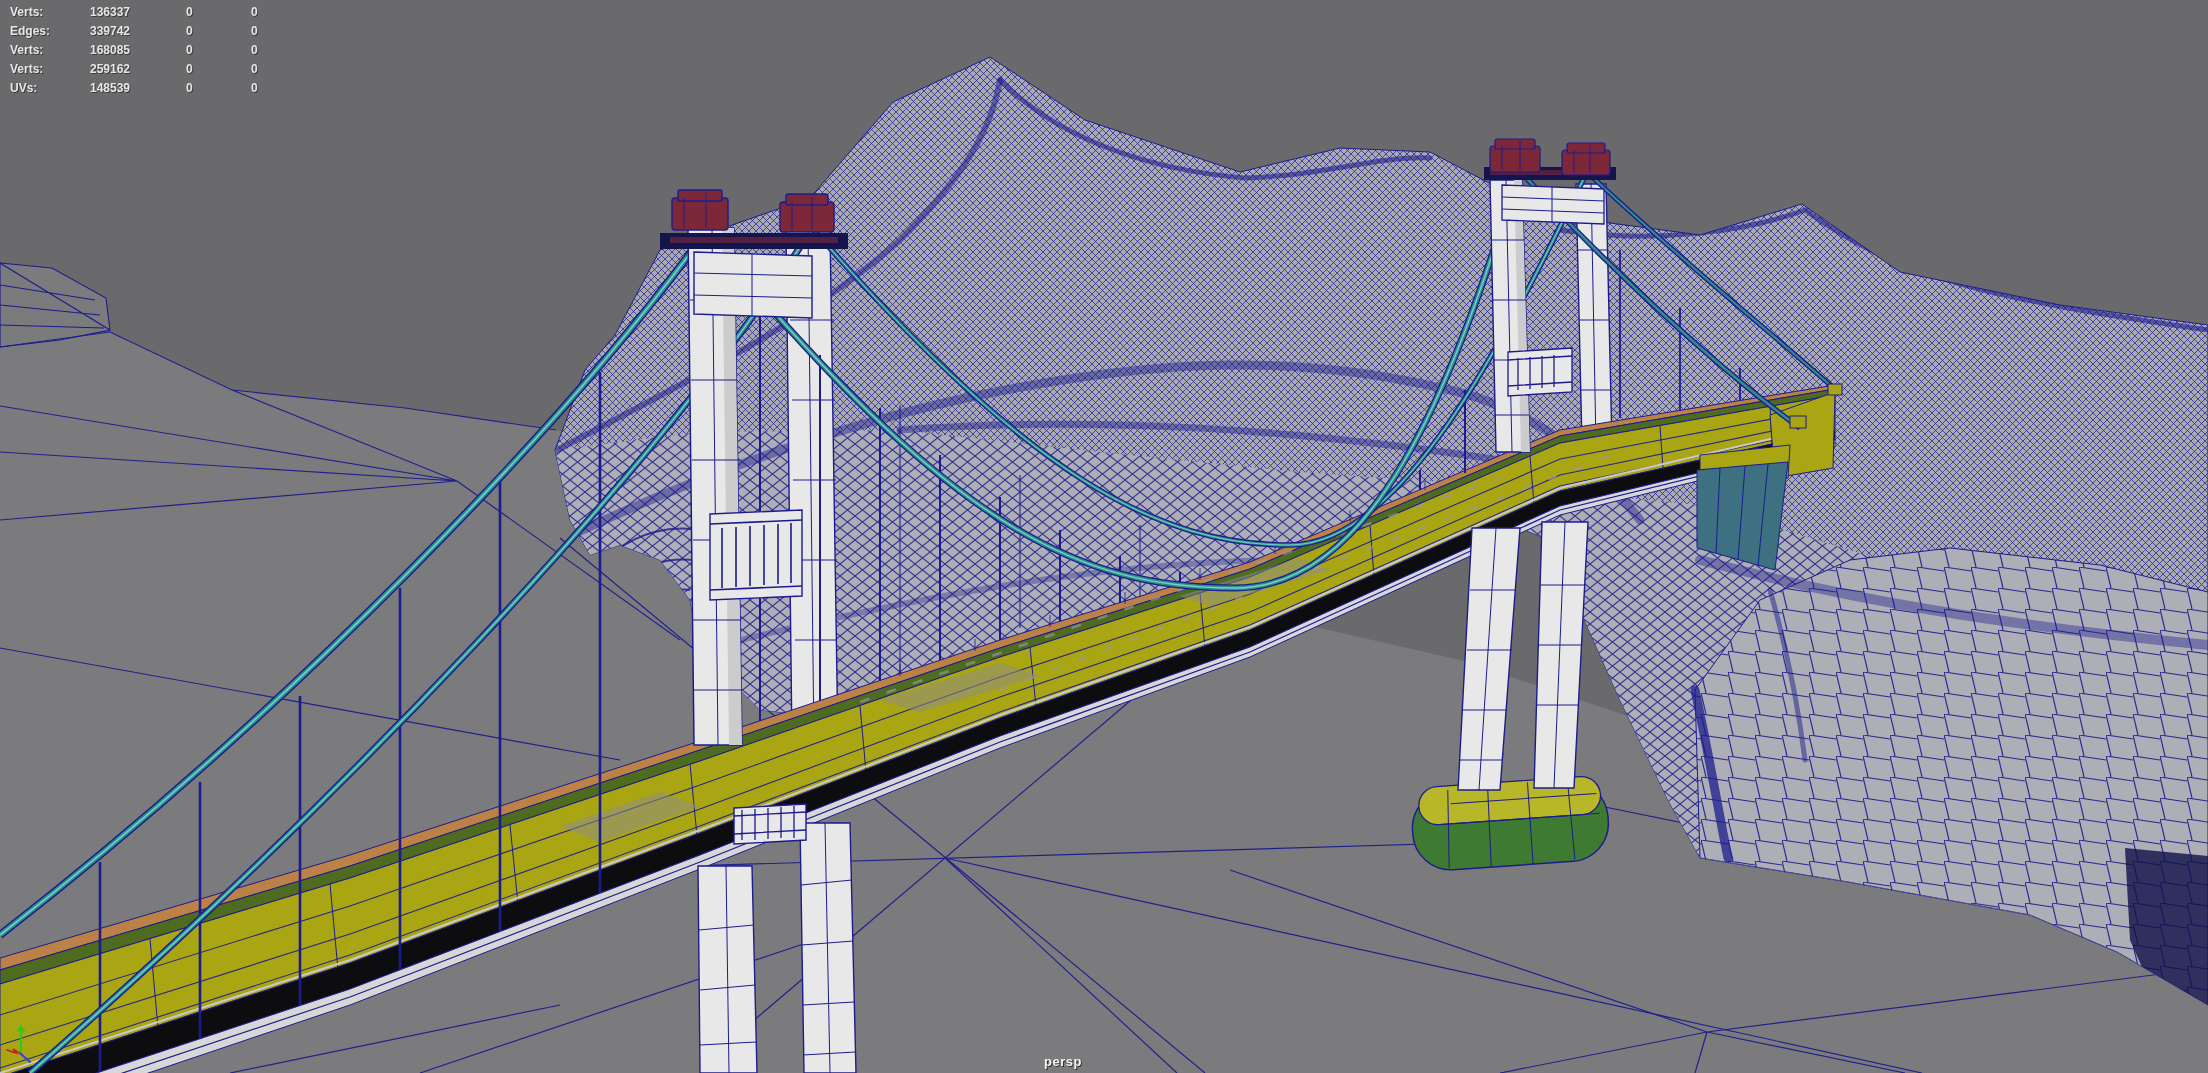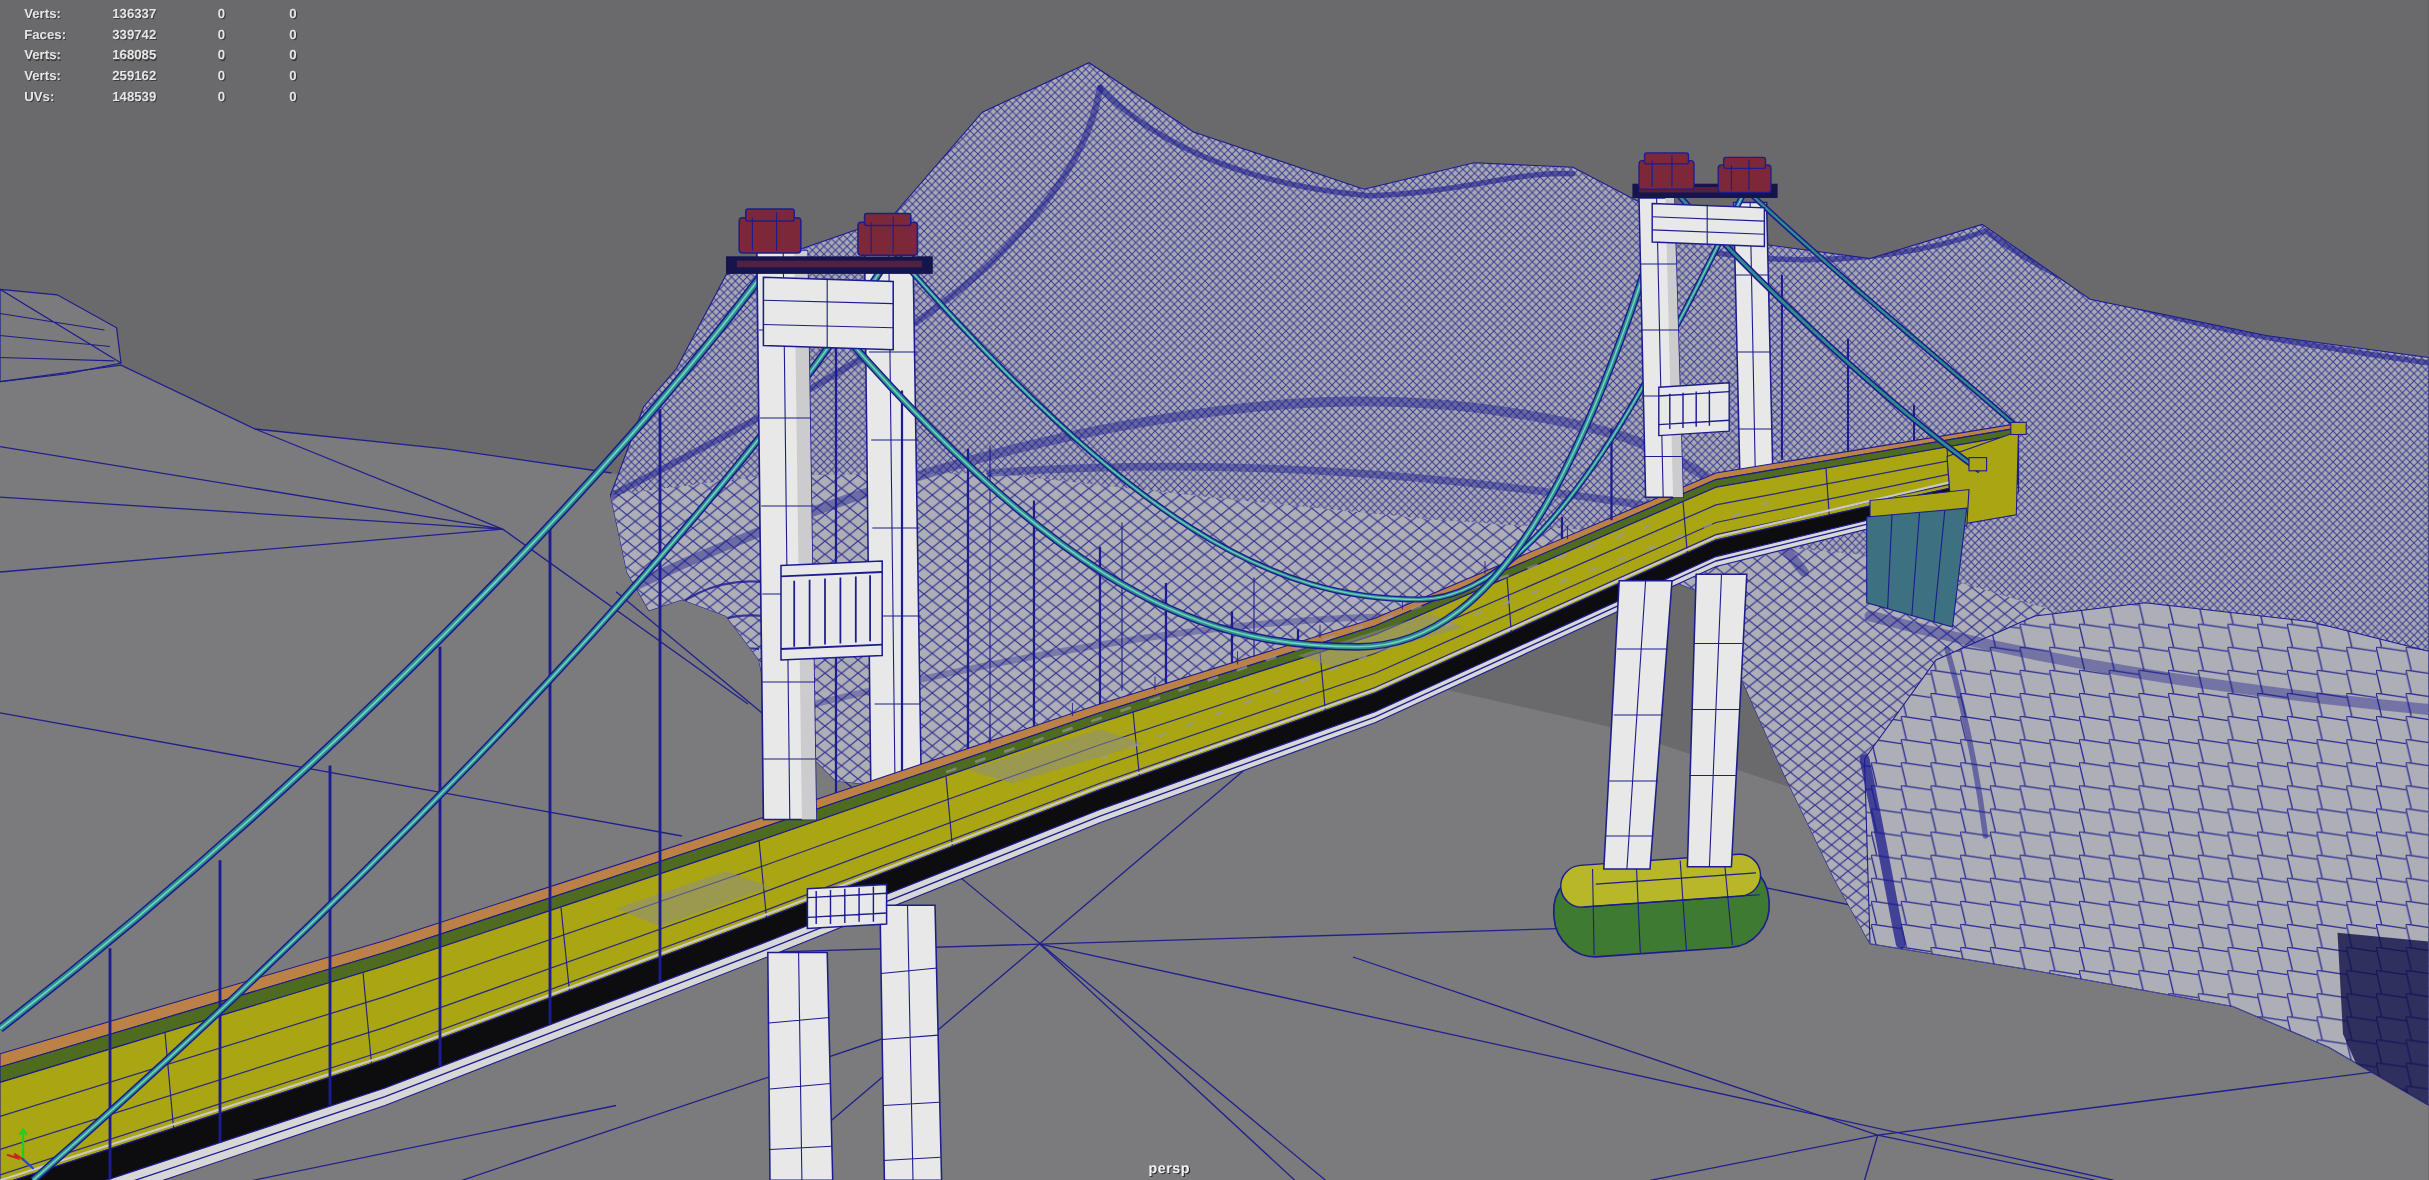--- a/index.html
+++ b/index.html
@@ -4,21 +4,21 @@
 <style>
   html,body{margin:0;padding:0;background:#3a3a3a;}
   #stage{position:relative;width:2208px;height:1073px;overflow:hidden;
          font-family:"Liberation Sans", sans-serif;background:var(--bg,#6a6a6c);}
   #scene{position:absolute;left:0;top:0;}
   
   #hud{position:absolute;left:10px;top:3px;color:var(--hud_text,#e6e6e6);
        font-size:12px;font-weight:bold;line-height:19px;
        text-shadow:1px 1px 0 #3c3c3c;}
   .hud-row{display:grid;grid-template-columns:80px 96px 65px 65px;height:19px;}
-  .hud-cell{white-space:nowrap;margin-left:12px;}
+  .hud-cell{white-space:nowrap;}
   
   #cam-label{position:absolute;left:1044px;top:1054px;width:80px;text-align:left;
        color:#f4f4f4;font-size:13px;font-weight:bold;letter-spacing:0.5px;
        text-shadow:1px 1px 0 #2e2e2e;}
 </style>
 </head>
 <body>
 
 <div id="stage">
 
@@ -299,21 +299,21 @@
 </svg>
 
 <div id="hud">
   <div class="hud-row">
     <span class="hud-cell">Verts:</span>
     <span class="hud-cell">136337</span>
     <span class="hud-cell">0</span>
     <span class="hud-cell">0</span>
   </div>
   <div class="hud-row">
-    <span class="hud-cell">Faces:</span>
+    <span class="hud-cell">Edges:</span>
     <span class="hud-cell">339742</span>
     <span class="hud-cell">0</span>
     <span class="hud-cell">0</span>
   </div>
   <div class="hud-row">
     <span class="hud-cell">Verts:</span>
     <span class="hud-cell">168085</span>
     <span class="hud-cell">0</span>
     <span class="hud-cell">0</span>
   </div>

